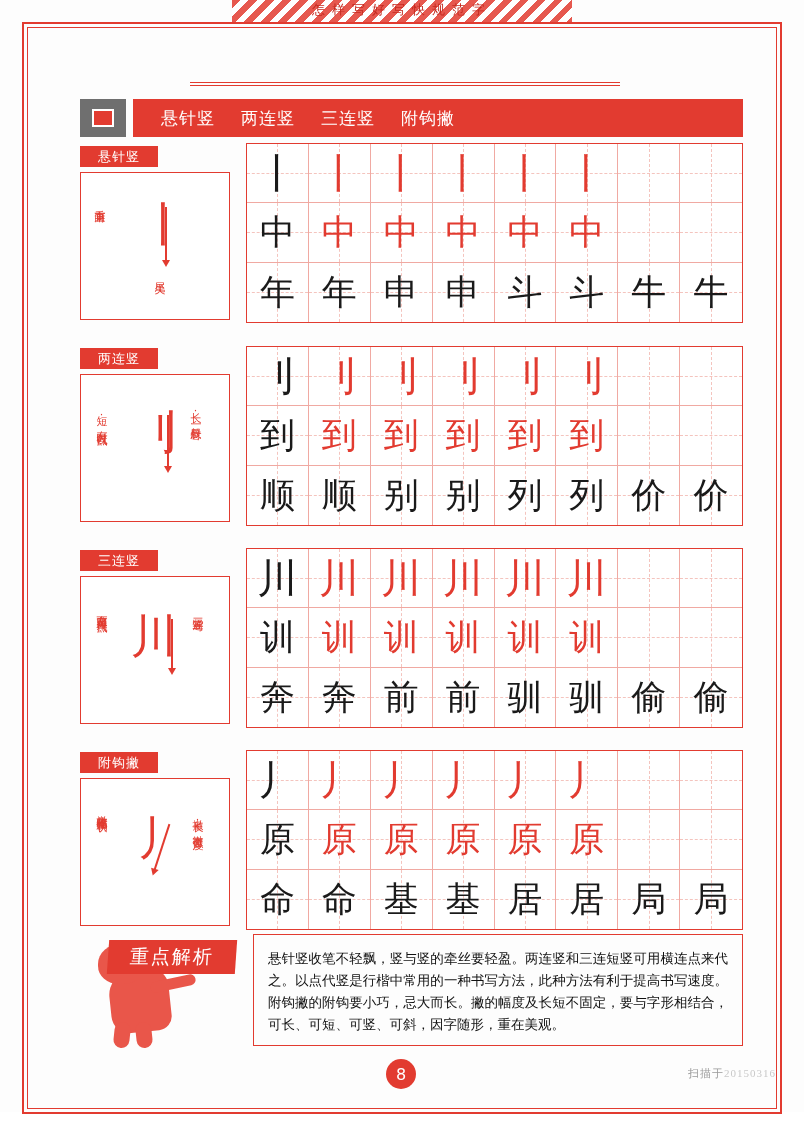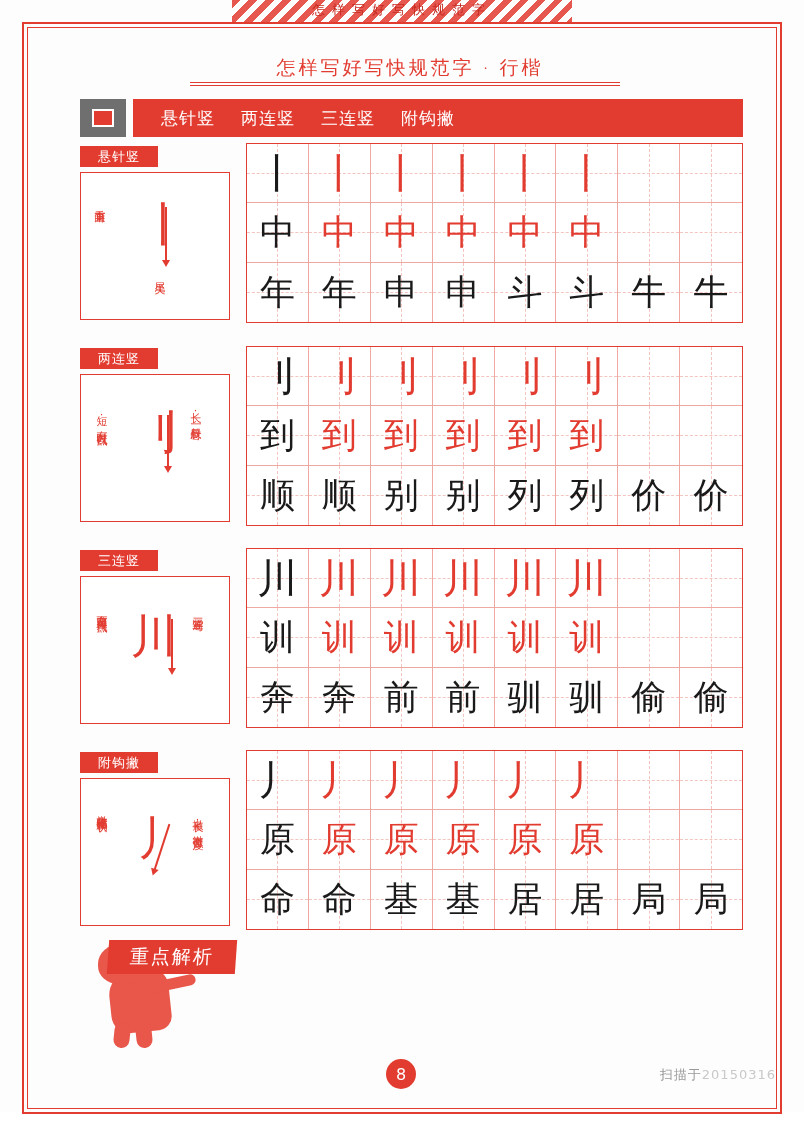--- a/index.html
+++ b/index.html
@@ -305,44 +305,40 @@
     border-radius: 50%;
     background: #e23b30;
     color: #fff;
     font-size: 16px;
     display: flex; align-items: center; justify-content: center;
     font-family: "DejaVu Sans", sans-serif;
   }
   .scan-note {
     position: absolute;
     right: 28px; top: 1066px;
-    font-size: 13px;
+    font-size: 11px;
     color: #9a9a9a;
     letter-spacing: 1px;
+    font-family: Liberation Serif, serif;
   }
   .scan-note .dim { color: #c9c9c9; }
 </style>
 </head>
 <body>
 
 <div class="page">
 
   <div class="frame"></div>
   <div class="frame-inner"></div>
 
   <div class="top-ribbon">
     <div class="zig"></div>
     <div class="chars">怎样写好写快规范字</div>
   </div>
 
-  <div class="header-title">
-    <span>怎样写好写快规范字</span>
-    <span class="sep">·</span>
-    <span>行楷</span>
-  </div>
   <div class="header-rule"></div>
   <div class="header-rule2"></div>
 
   <div class="title-badge">
     <div class="inner"></div>
   </div>
   <div class="title-bar">
     <span>悬针竖</span>
     <span>两连竖</span>
     <span>三连竖</span>
@@ -696,19 +692,20 @@
       <div class="ear1"></div>
       <div class="ear2"></div>
     </div>
     <div class="eye1"></div>
     <div class="eye2"></div>
     <div class="arm"></div>
     <div class="leg1"></div>
     <div class="leg2"></div>
   </div>
   <div class="analysis-banner">重点解析</div>
+  <div class="analysis-box">悬针竖收笔不轻飘，竖与竖的牵丝要轻盈。两连竖和三连短竖可用横连点来代之。以点代竖是行楷中常用的一种书写方法，此种方法有利于提高书写速度。附钩撇的附钩要小巧，忌大而长。撇的幅度及长短不固定，要与字形相结合，可长、可短、可竖、可斜，因字随形，重在美观。</div>
 
   <div class="page-num">8</div>
   <div class="scan-note">
     <span>扫描于</span><span class="dim">20150316</span>
   </div>
 
 </div>
 
 </body></html>

